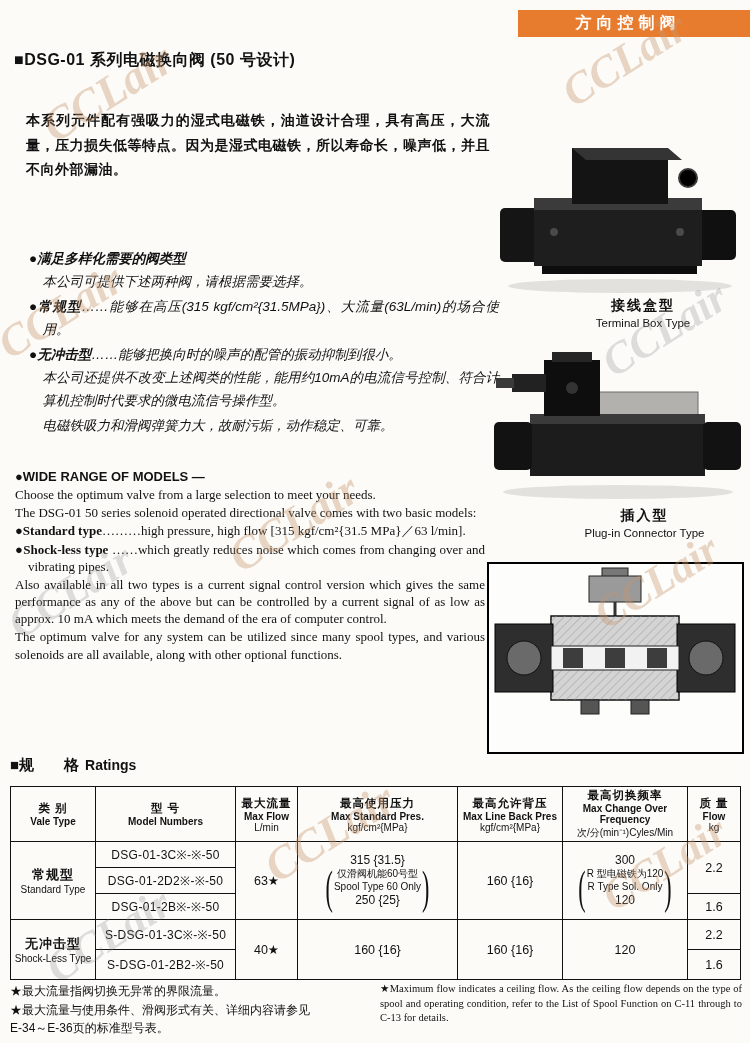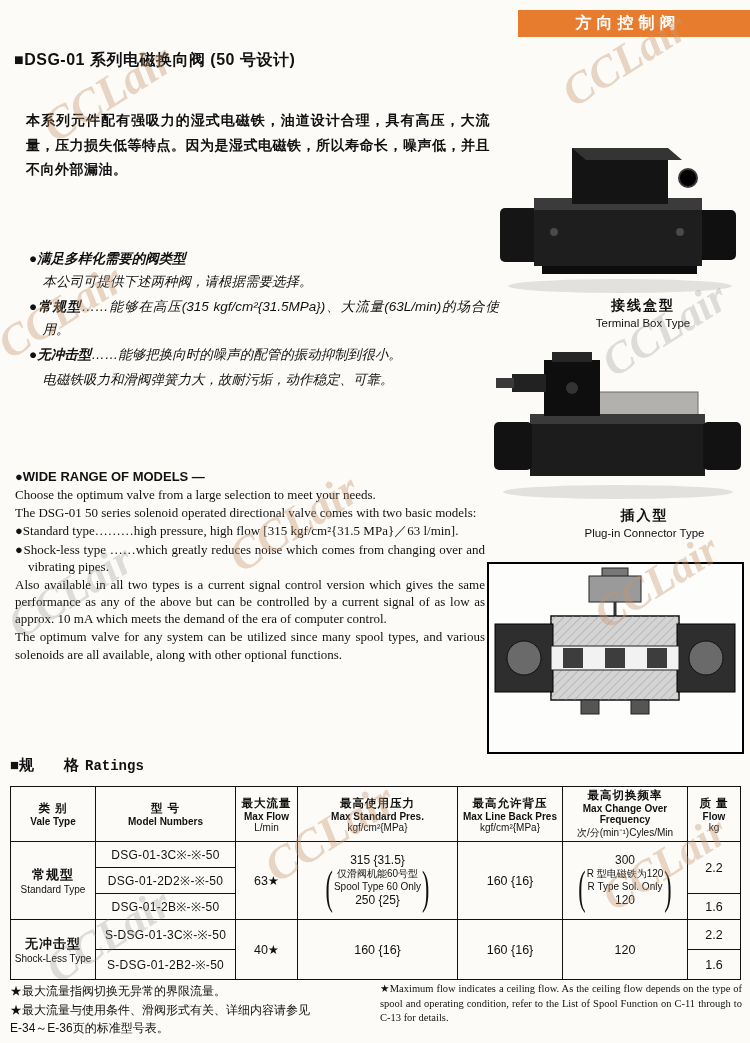--- a/index.html
+++ b/index.html
@@ -38,34 +38,34 @@
   .features { position:absolute; left:29px; top:248px; width:470px; font-size:13.5px; line-height:1.7;font-style:italic; }
   .feature { margin-bottom:2px; }
   .f-line { padding-left:1em; text-indent:-1em; text-align:justify; }
   .f-term { font-weight:bold; }
   .f-body { padding-left:1em; text-align:justify; }
 
   .english { position:absolute; left:15px; top:468px; width:470px; font-family:"Liberation Serif", serif; font-size:13px; line-height:1.32; }
   .en-heading { font-family:"Liberation Sans", sans-serif; font-weight:bold; font-size:13px; margin-bottom:2px; }
   .english p { text-align:justify; margin-bottom:1px; }
   .en-item { padding-left:1em; text-indent:-1em; }
-  .en-term { font-weight:normal;margin-top:36px; }
+  .en-term { font-weight:bold;margin-top:36px; }
 
   
   .photo1 { position:absolute; left:492px; top:138px; width:250px; height:158px; }
   .photo2 { position:absolute; left:490px; top:350px; width:255px; height:152px; }
   .photo-label { position:absolute; text-align:center; }
   .pl1 { left:558px; top:297px; width:170px; }
   .pl2 { left:552px; top:507px; width:185px; }
   .pl-zh { font-size:14px; font-weight:bold; letter-spacing:2px; }
   .pl-en { font-size:11.5px; margin-top:2px; }
   .section-box { position:absolute; left:487px; top:562px; width:257px; height:192px; border:2px solid #000; background:#fdfdfb; }
 
   
-  .ratings-heading { position:absolute; left:10px; top:756px; font-size:15px; font-weight:bold;font-family:Liberation Mono, monospace; }
+  .ratings-heading { position:absolute; left:10px; top:756px; font-size:15px; font-weight:bold; }
   .ratings-heading .rh-en { font-size:14px; margin-left:6px; }
 
   .ratings-table {
     position:absolute; left:10px; top:786px; width:730px;
     border-collapse:collapse; table-layout:fixed; background:transparent;
   }
   .ratings-table th, .ratings-table td {
     border:1px solid #111; text-align:center; vertical-align:middle; padding:1px 2px;
   }
   .ratings-table thead tr { height:50px; }
@@ -105,20 +105,21 @@
       <div class="feature">
         <p class="f-line"><span class="f-term">●满足多样化需要的阀类型</span><span></span></p>
         <p class="f-body">本公司可提供下述两种阀，请根据需要选择。</p>
       </div>
       <div class="feature">
         <p class="f-line"><span class="f-term">●常规型</span><span>……能够在高压(315 kgf/cm²{31.5MPa})、大流量(63L/min)的场合使用。</span></p>
         <p class="f-body"></p>
       </div>
       <div class="feature">
         <p class="f-line"><span class="f-term">●无冲击型</span><span>……能够把换向时的噪声的配管的振动抑制到很小。</span></p>
+        <p class="f-body">本公司还提供不改变上述阀类的性能，能用约10mA的电流信号控制、符合计算机控制时代要求的微电流信号操作型。</p>
       </div>
       <div class="feature">
         <p class="f-body">电磁铁吸力和滑阀弹簧力大，故耐污垢，动作稳定、可靠。</p>
       </div>
     </div>
 
     <div class="english">
       <p class="en-heading">●WIDE RANGE OF MODELS —</p>
       <p>Choose the optimum valve from a large selection to meet your needs.</p>
       <p>The DSG-01 50 series solenoid operated directional valve comes with two basic models:</p>

